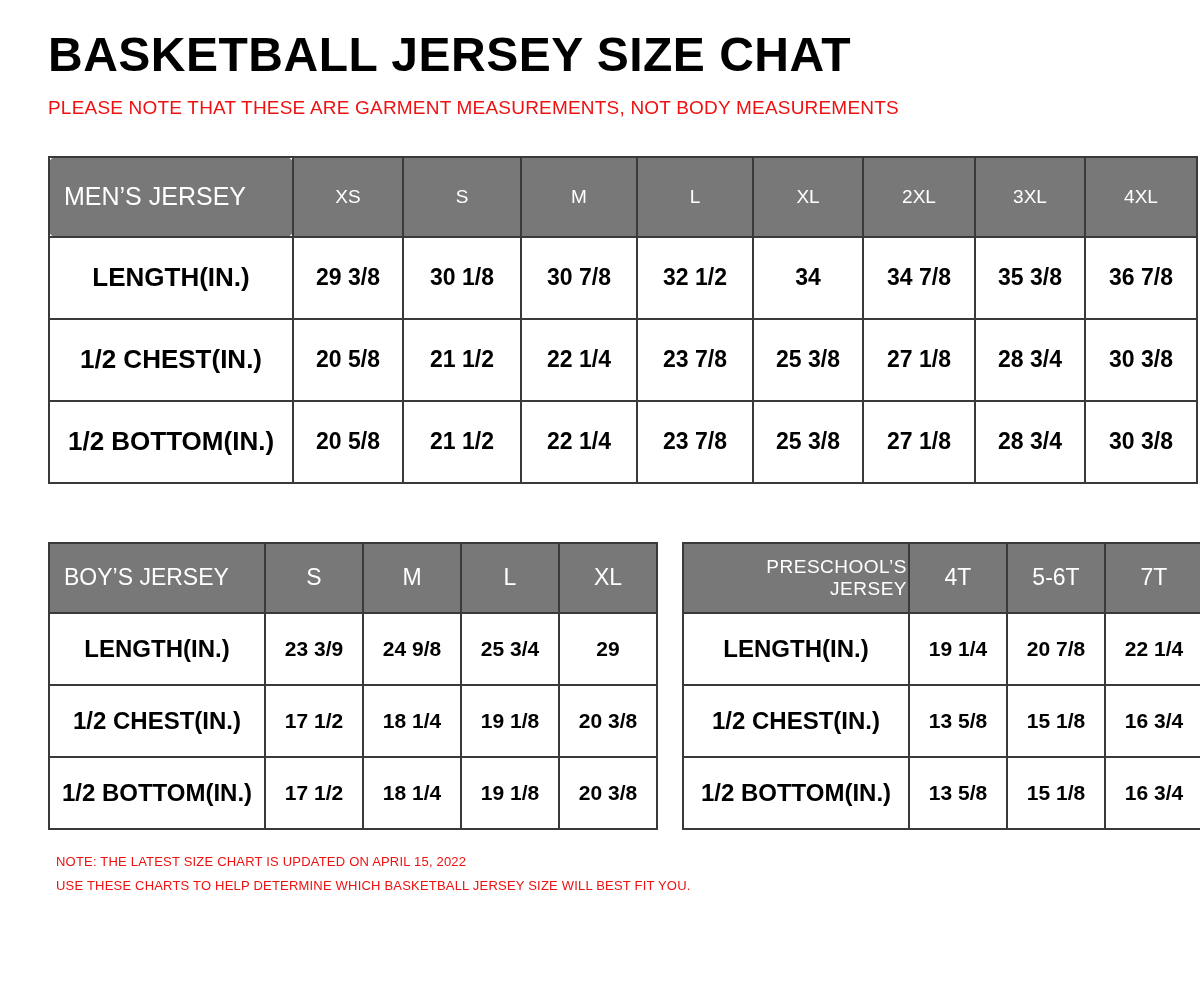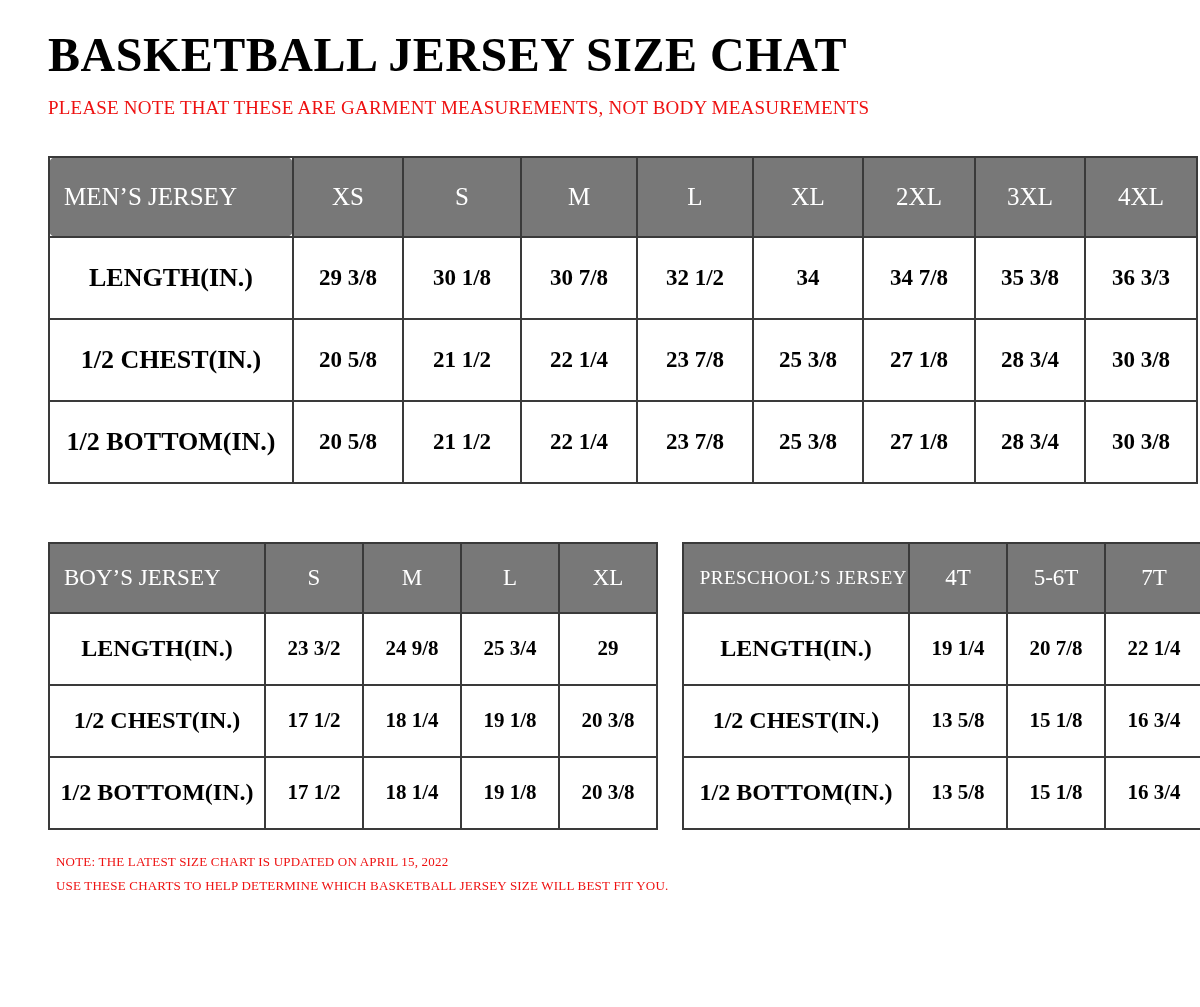--- a/index.html
+++ b/index.html
@@ -13,21 +13,20 @@
     font-family: "Liberation Sans", sans-serif;
     color: #000000;
     position: relative;
     overflow: hidden;
   }
   .page {
     padding: 22px 24px 0 24px;
     box-sizing: border-box;
     width: 1184px;
     height: 1007px;
-    font-family: Liberation Serif, serif;
   }
   .title {
     font-size: 48px;
     font-weight: 700;
     letter-spacing: 0.5px;
     line-height: 1.05;
     margin: 8px 0 14px 24px;
     white-space: nowrap;
   }
   .note-top {
@@ -54,21 +53,21 @@
     color: #ffffff;
     font-weight: 400;
   }
   
   #mens-table {
     margin: 34px 0 0 24px;
     width: 1128px;
   }
   #mens-table thead th {
     height: 76px;
-    font-size: 25px;
+    font-size: 19px;
   }
   #mens-table thead th.rowhead {
     font-size: 25px;
     text-align: left;
     padding-left: 14px;
     border-radius: 7px;
   }
   #mens-table tbody td {
     height: 78px;
     font-size: 23px;
@@ -172,21 +171,21 @@
     <tbody>
       <tr>
         <td class="rowhead">LENGTH(IN.)</td>
         <td>29  3/8</td>
         <td>30  1/8</td>
         <td>30  7/8</td>
         <td>32  1/2</td>
         <td>34</td>
         <td>34  7/8</td>
         <td>35  3/8</td>
-        <td>36  3/3</td>
+        <td>36  7/8</td>
       </tr>
       <tr>
         <td class="rowhead">1/2  CHEST(IN.)</td>
         <td>20  5/8</td>
         <td>21  1/2</td>
         <td>22  1/4</td>
         <td>23  7/8</td>
         <td>25  3/8</td>
         <td>27  1/8</td>
         <td>28  3/4</td>
@@ -221,21 +220,21 @@
           <th class="rowhead">BOY’S JERSEY</th>
           <th>S</th>
           <th>M</th>
           <th>L</th>
           <th>XL</th>
         </tr>
       </thead>
       <tbody>
         <tr>
           <td class="rowhead">LENGTH(IN.)</td>
-          <td>23  3/2</td>
+          <td>23  3/9</td>
           <td>24  9/8</td>
           <td>25  3/4</td>
           <td>29</td>
         </tr>
         <tr>
           <td class="rowhead">1/2  CHEST(IN.)</td>
           <td>17  1/2</td>
           <td>18  1/4</td>
           <td>19  1/8</td>
           <td>20  3/8</td>

